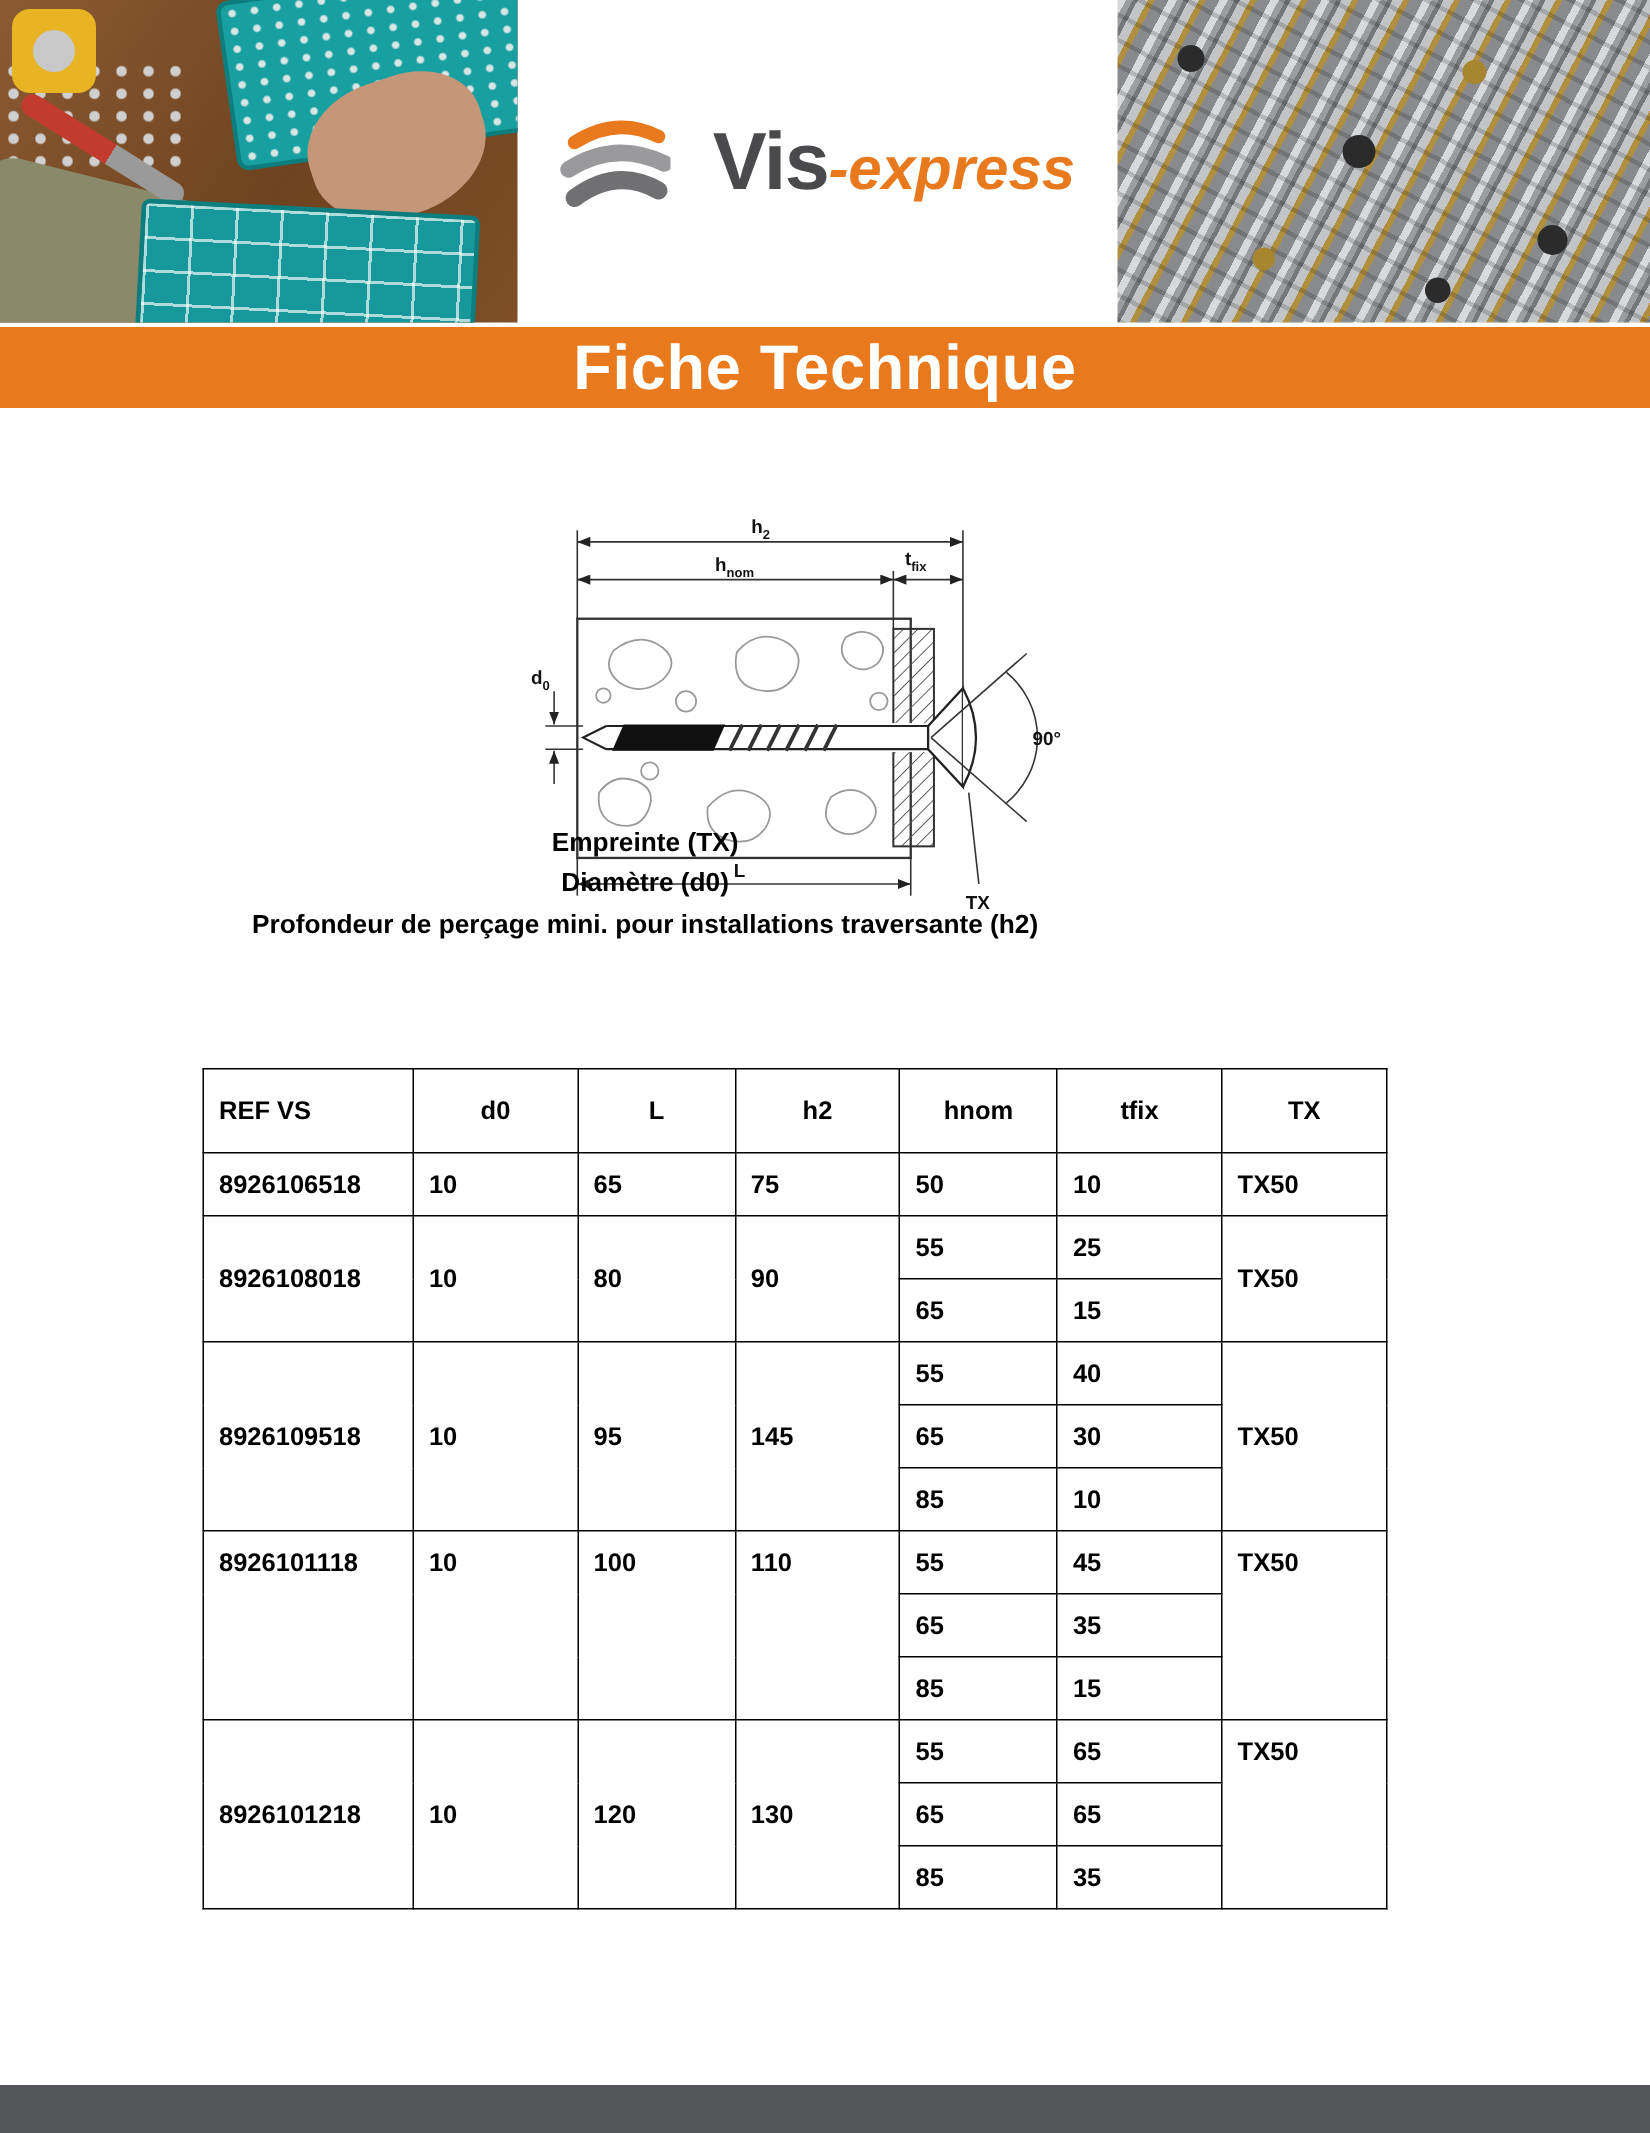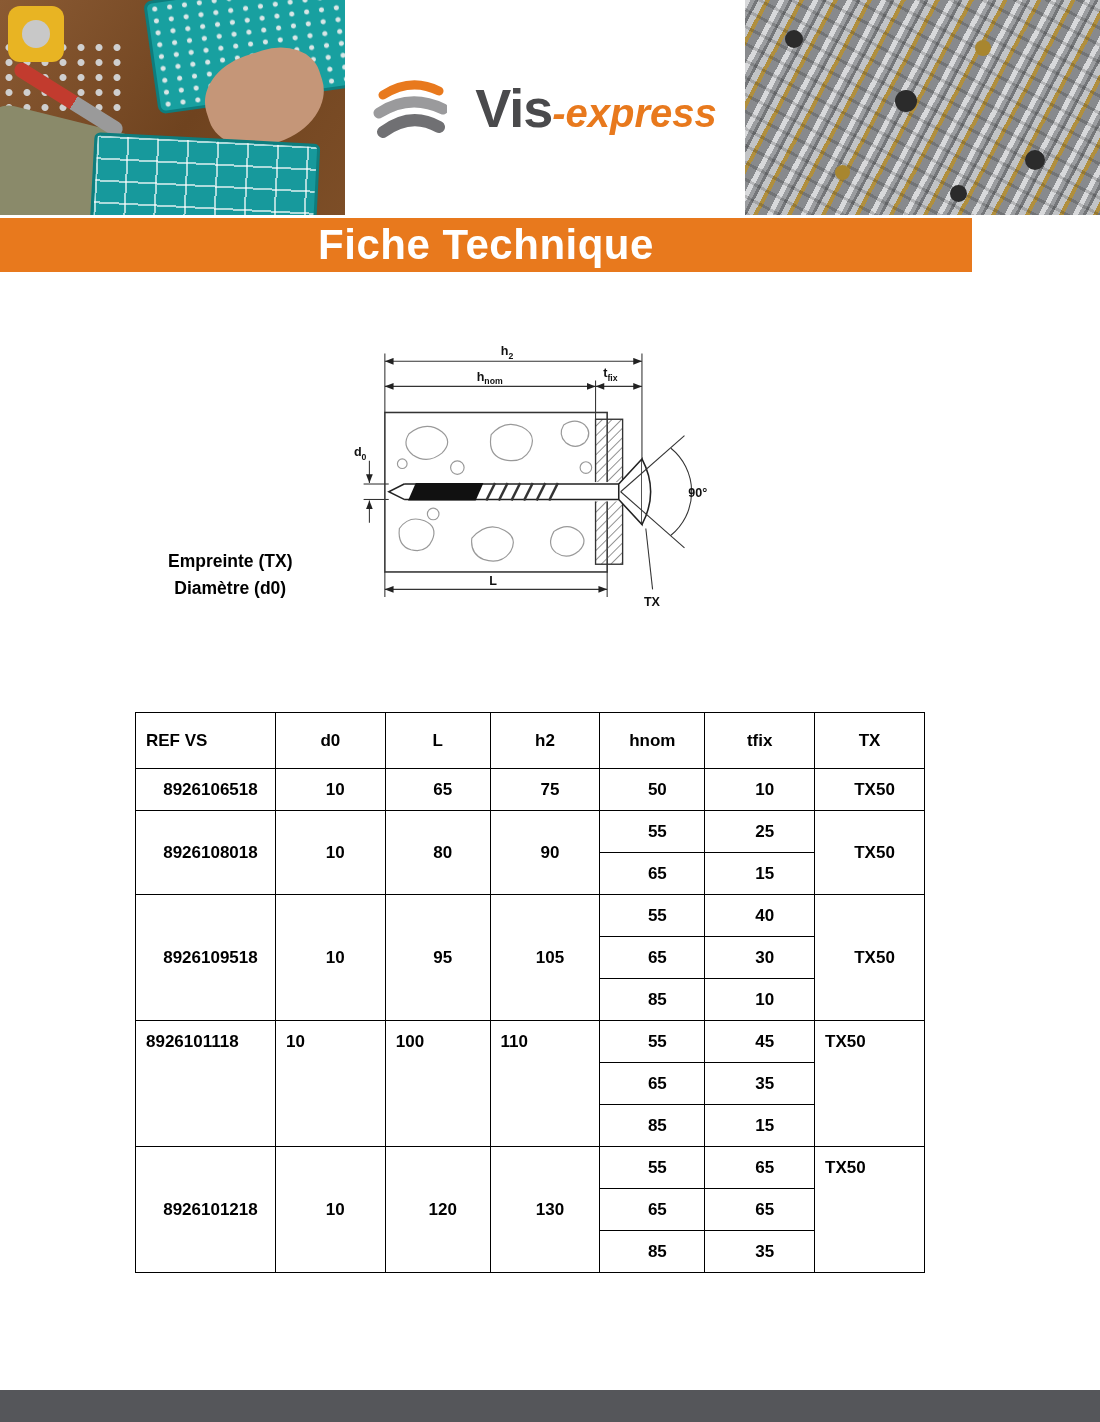--- a/index.html
+++ b/index.html
@@ -33,21 +33,21 @@
     background-image:radial-gradient(circle,#cfcfcf 3px,rgba(0,0,0,0) 4px);background-size:18px 15px;}
   .screwhead{border-radius:50%;background:#2b2b2b;}
   .screwhead.gold{background:#a8862f;}
 
   .logo-area{width:400px;background:#fff;display:flex;align-items:center;justify-content:center;gap:28px;}
   .logo-text{display:flex;align-items:baseline;}
   .logo-main{font-size:54px;font-weight:bold;color:#4a4a4c;letter-spacing:-1px;}
   .logo-suffix{font-size:40px;font-weight:600;font-style:italic;color:#e8791d;}
 
   
-  .banner{position:absolute;top:218px;left:0;width:972px;height:54px;background:#e8791d;
+  .banner{position:absolute;top:218px;left:0;width:1100px;height:54px;background:#e8791d;
     display:flex;align-items:center;justify-content:center;}
   .banner-title{color:#fff;font-size:42px;font-weight:800;letter-spacing:.5px;}
 
   
   .diagram{position:absolute;left:352px;top:340px;width:404px;}
   .diagram svg{display:block;width:100%;}
   .dim-label{font-size:13px;font-weight:bold;fill:#111;}
   .dim-sub{font-size:9px;font-weight:bold;fill:#111;}
 
   
@@ -56,21 +56,21 @@
   
   .table-wrap{position:absolute;left:135px;top:712px;width:790px;}
   table{border-collapse:collapse;width:790px;font-size:17px;font-weight:bold;}
   col.c-ref{width:140px;} col.c-d0{width:110px;} col.c-l{width:105px;} col.c-h2{width:110px;}
   col.c-hnom{width:105px;} col.c-tfix{width:110px;} col.c-tx{width:110px;}
   th,td{border:1.5px solid #000;padding:0 0 0 10px;text-align:left;}
   thead tr{height:56px;}
   tbody tr{height:42px;}
   th{text-align:center;padding:0;}
   th:first-child{text-align:left;padding-left:10px;}
-  td.va-middle{vertical-align:middle;text-align:center;}
+  td.va-middle{vertical-align:middle;}
   td.va-top{vertical-align:top;padding-top:11px;}
 
   
   .footer{position:absolute;top:1390px;left:0;width:1100px;height:32px;background:#55565a;}
 </style>
 </head>
 <body>
 
 <div class="page">
 
@@ -183,20 +183,21 @@
       <text x="246" y="38" class="dim-label"><tspan>t</tspan><tspan dy="4" class="dim-sub">fix</tspan></text>
       <text x="-12" y="120" class="dim-label"><tspan>d</tspan><tspan dy="4" class="dim-sub">0</tspan></text>
       <text x="128" y="253" class="dim-label">L</text>
       <text x="288" y="275" class="dim-label">TX</text>
     </svg>
   </div>
 
   <div class="legend">
     <div>Empreinte (TX)</div>
     <div>Diamètre (d0)</div>
+    <div>Profondeur de perçage mini. pour installations traversante  (h2)</div>
   </div>
 
   <div class="table-wrap">
     <table>
       <colgroup>
         <col class="c-ref">
           <col class="c-d0">
           <col class="c-l">
           <col class="c-h2">
         <col class="c-hnom">
@@ -234,21 +235,21 @@
             <td rowspan="2" class="va-middle">TX50</td>
           </tr>
           <tr>
             <td class="va-middle">65</td>
             <td class="va-middle">15</td>
           </tr>
           <tr>
             <td rowspan="3" class="va-middle">8926109518</td>
             <td rowspan="3" class="va-middle">10</td>
             <td rowspan="3" class="va-middle">95</td>
-            <td rowspan="3" class="va-middle">105</td>
+            <td rowspan="3" class="va-middle">145</td>
             <td class="va-middle">55</td>
             <td class="va-middle">40</td>
             <td rowspan="3" class="va-middle">TX50</td>
           </tr>
           <tr>
             <td class="va-middle">65</td>
             <td class="va-middle">30</td>
           </tr>
           <tr>
             <td class="va-middle">85</td>

